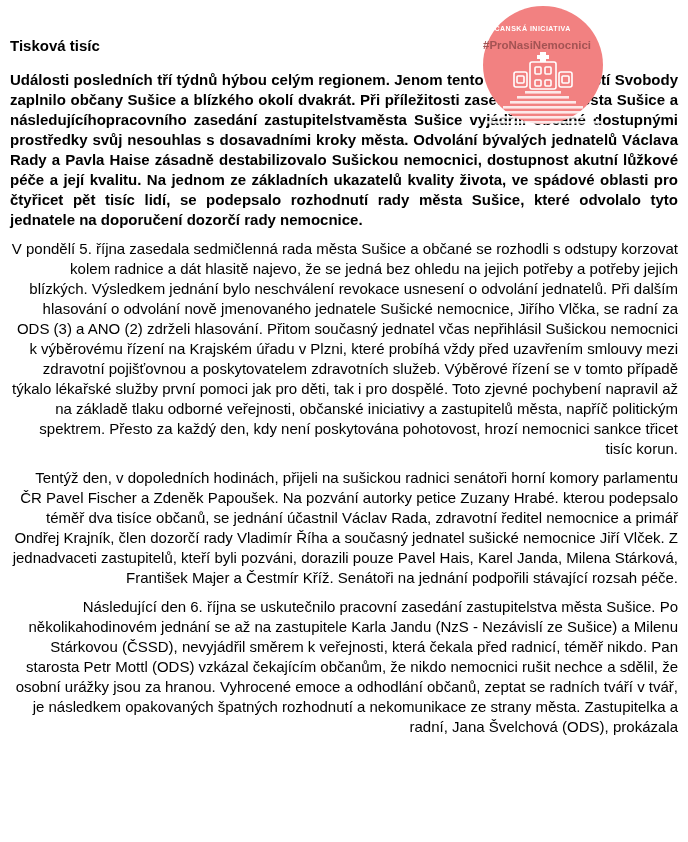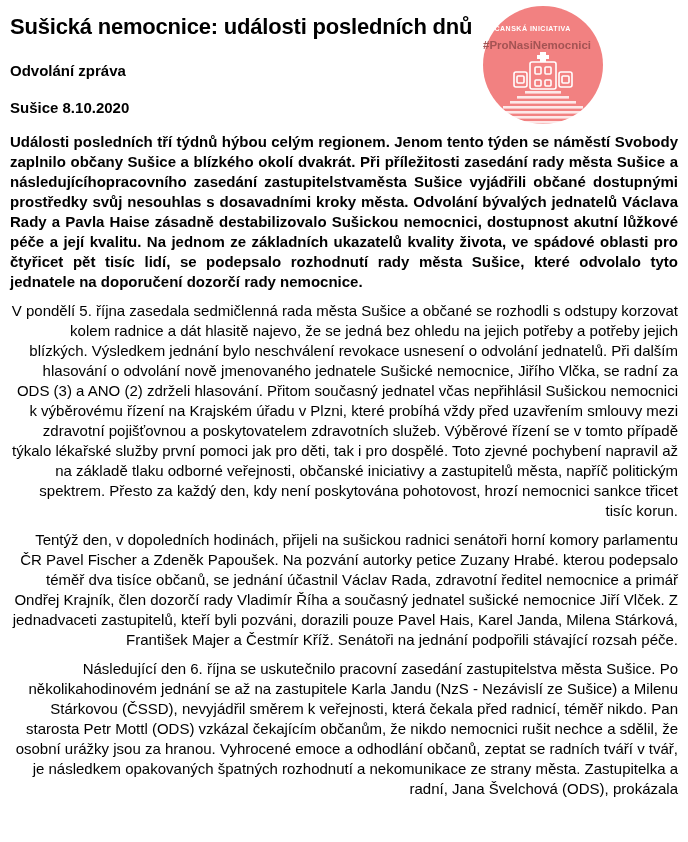--- a/index.html
+++ b/index.html
@@ -112,25 +112,23 @@
         <rect x="52" y="30" width="6" height="6" rx="1"></rect>
         <rect x="62" y="30" width="6" height="6" rx="1"></rect>
       </g>
     </svg>
     <div class="logo-content">
       <div class="logo-line1">OBČANSKÁ INICIATIVA</div>
       <div class="logo-line2">#ProNasiNemocnici</div>
     </div>
   </div>
 
-  <h1 class="doc-title">Sušická nemocnice: události posledních dnů</h1>
 
-  <div class="doc-subtitle">Odvolání zpráva</div>
+  <div class="doc-subtitle">Tisková tisíc</div>
 
-  <div class="doc-dateline">Sušice 8.10.2020</div>
 
   <div class="body-text">
     <p class="lead">Události posledních tří týdnů hýbou celým regionem. Jenom tento týden se náměstí Svobody zaplnilo občany Sušice a blízkého okolí dvakrát. Při příležitosti zasedání rady města Sušice a následujícíhopracovního zasedání zastupitelstvaměsta Sušice vyjádřili občané dostupnými prostředky svůj nesouhlas s dosavadními kroky města. Odvolání bývalých jednatelů Václava Rady a Pavla Haise zásadně destabilizovalo Sušickou nemocnici, dostupnost akutní lůžkové péče a její kvalitu. Na jednom ze základních ukazatelů kvality života, ve spádové oblasti pro čtyřicet pět tisíc lidí, se podepsalo rozhodnutí rady města Sušice, které odvolalo tyto jednatele na doporučení dozorčí rady nemocnice.</p>
     <p>V pondělí 5. října zasedala sedmičlenná rada města Sušice a občané se rozhodli s odstupy korzovat kolem radnice a dát hlasitě najevo, že se jedná bez ohledu na jejich potřeby a potřeby jejich blízkých. Výsledkem jednání bylo neschválení revokace usnesení o odvolání jednatelů. Při dalším hlasování o odvolání nově jmenovaného jednatele Sušické nemocnice, Jiřího Vlčka, se radní za ODS (3) a ANO (2) zdrželi hlasování. Přitom současný jednatel včas nepřihlásil Sušickou nemocnici k výběrovému řízení na Krajském úřadu v Plzni, které probíhá vždy před uzavřením smlouvy mezi zdravotní pojišťovnou a poskytovatelem zdravotních služeb. Výběrové řízení se v tomto případě týkalo lékařské služby první pomoci jak pro děti, tak i pro dospělé. Toto zjevné pochybení napravil až na základě tlaku odborné veřejnosti, občanské iniciativy a zastupitelů města, napříč politickým spektrem. Přesto za každý den, kdy není poskytována pohotovost, hrozí nemocnici sankce třicet tisíc korun.</p>
     <p>Tentýž den, v dopoledních hodinách, přijeli na sušickou radnici senátoři horní komory parlamentu ČR Pavel Fischer a Zdeněk Papoušek. Na pozvání autorky petice Zuzany Hrabé. kterou podepsalo téměř dva tisíce občanů, se jednání účastnil Václav Rada, zdravotní ředitel nemocnice a primář Ondřej Krajník, člen dozorčí rady Vladimír Říha a současný jednatel sušické nemocnice Jiří Vlček. Z jednadvaceti zastupitelů, kteří byli pozváni, dorazili pouze Pavel Hais, Karel Janda, Milena Stárková, František Majer a Čestmír Kříž. Senátoři na jednání podpořili stávající rozsah péče.</p>
     <p>Následující den 6. října se uskutečnilo pracovní zasedání zastupitelstva města Sušice. Po několikahodinovém jednání se až na zastupitele Karla Jandu (NzS - Nezávislí ze Sušice) a Milenu Stárkovou (ČSSD), nevyjádřil směrem k veřejnosti, která čekala před radnicí, téměř nikdo. Pan starosta Petr Mottl (ODS) vzkázal čekajícím občanům, že nikdo nemocnici rušit nechce a sdělil, že osobní urážky jsou za hranou. Vyhrocené emoce a odhodlání občanů, zeptat se radních tváří v tvář, je následkem opakovaných špatných rozhodnutí a nekomunikace ze strany města. Zastupitelka a radní, Jana Švelchová (ODS), prokázala</p>
   </div>
 
 </div>
 

